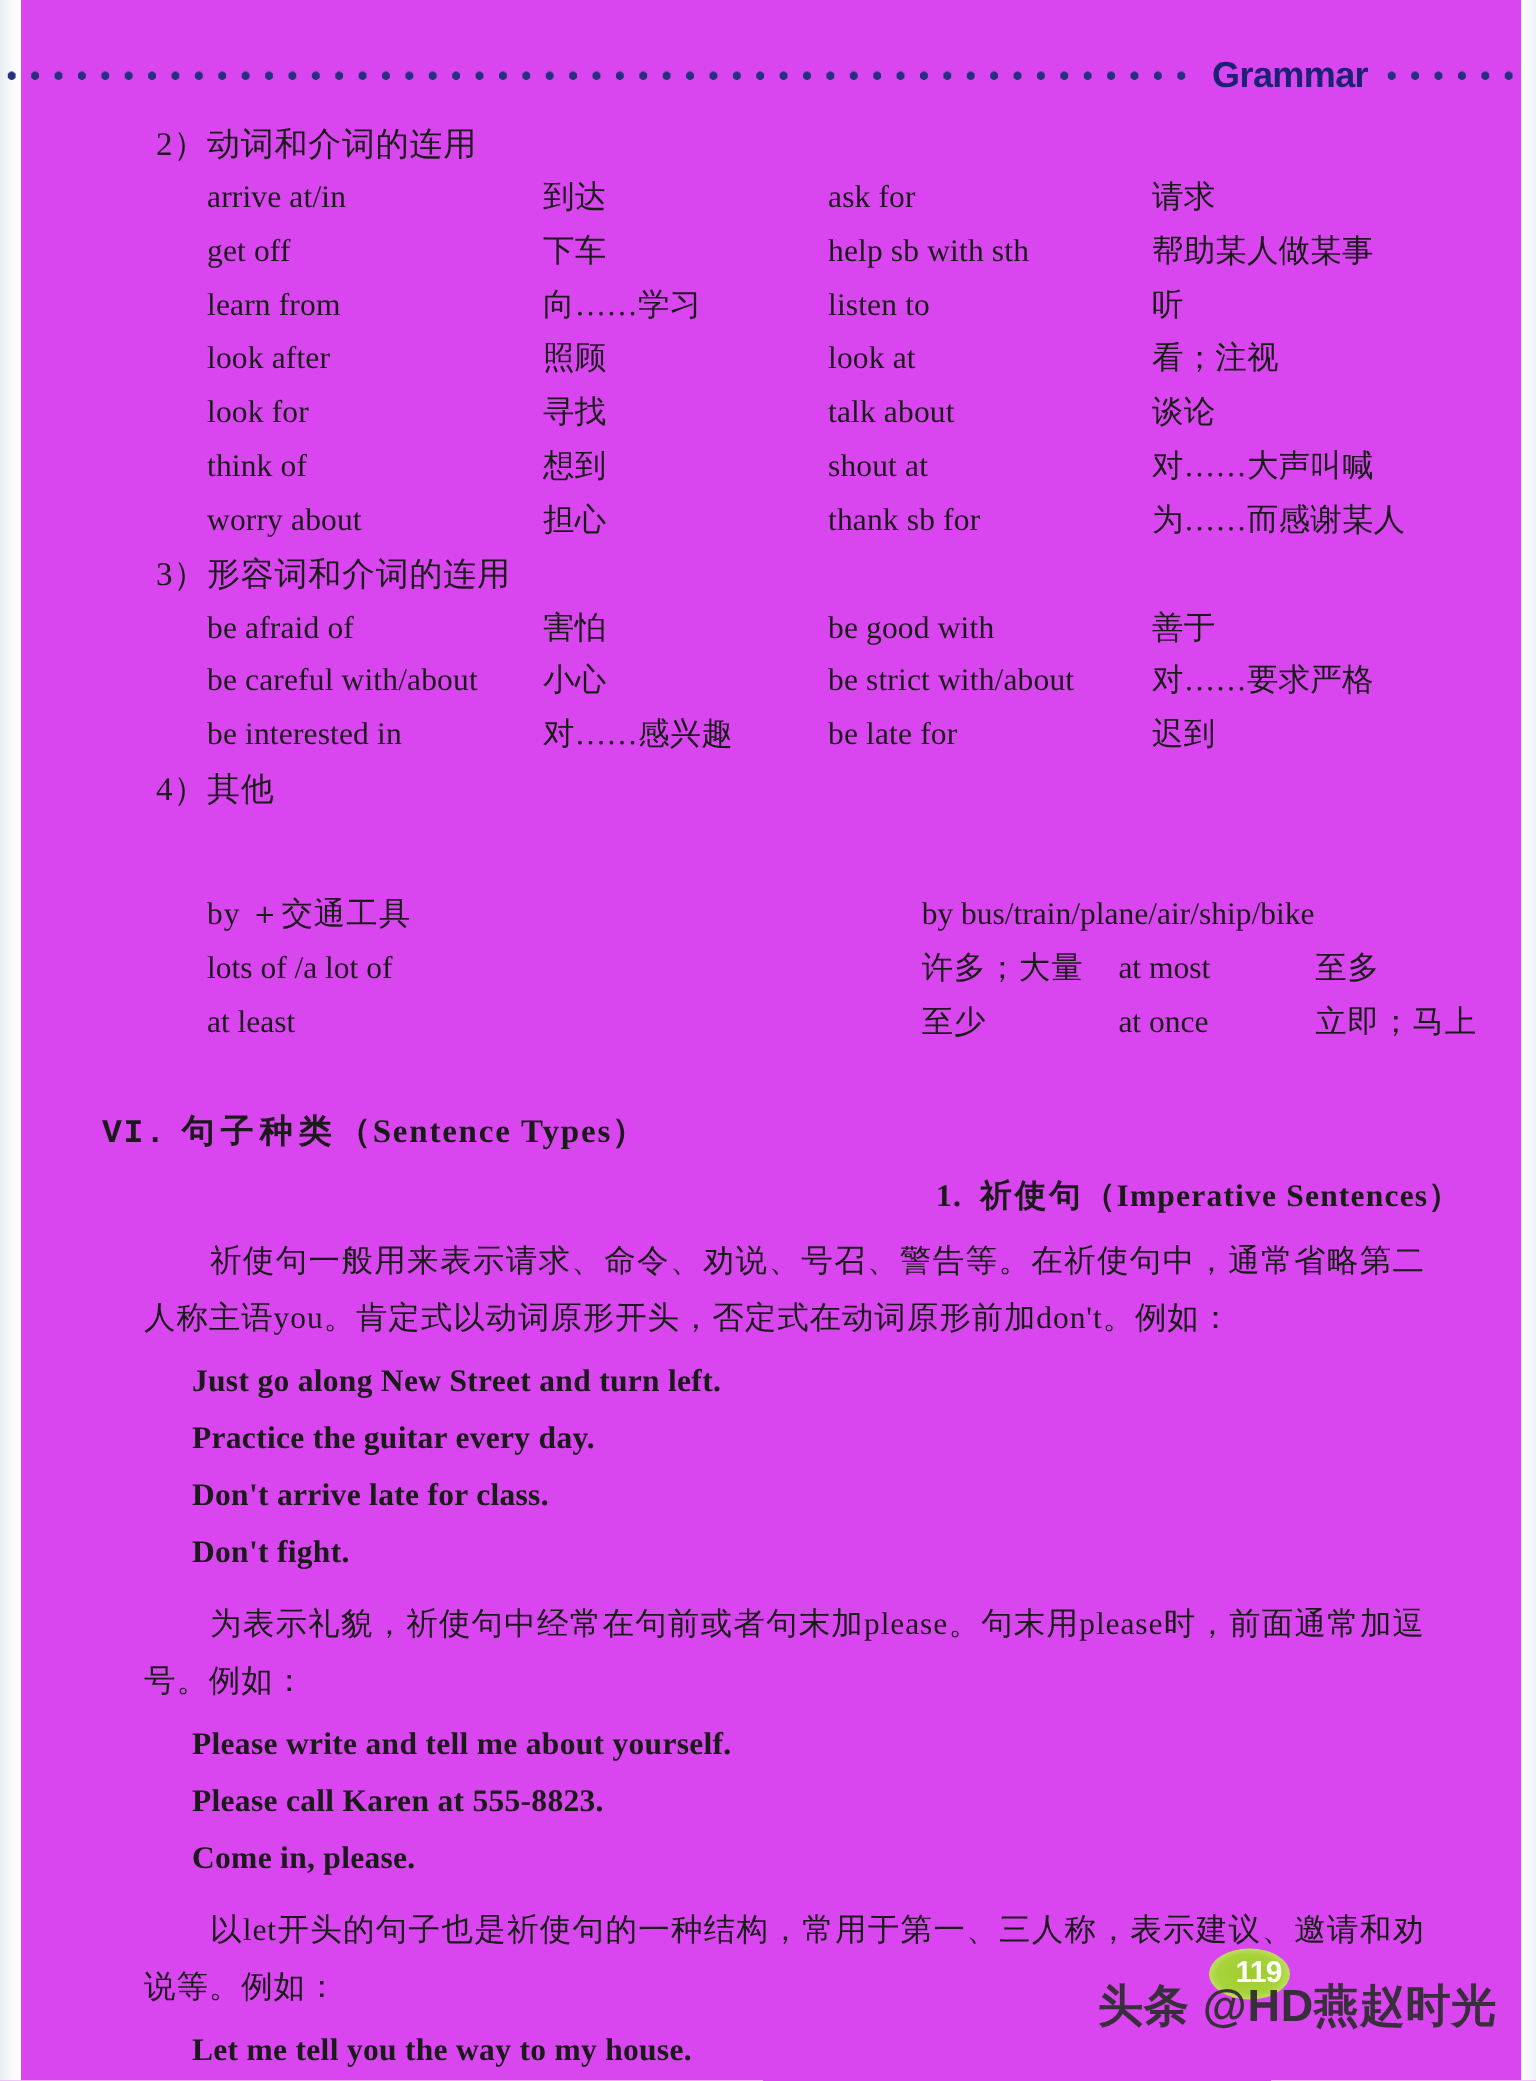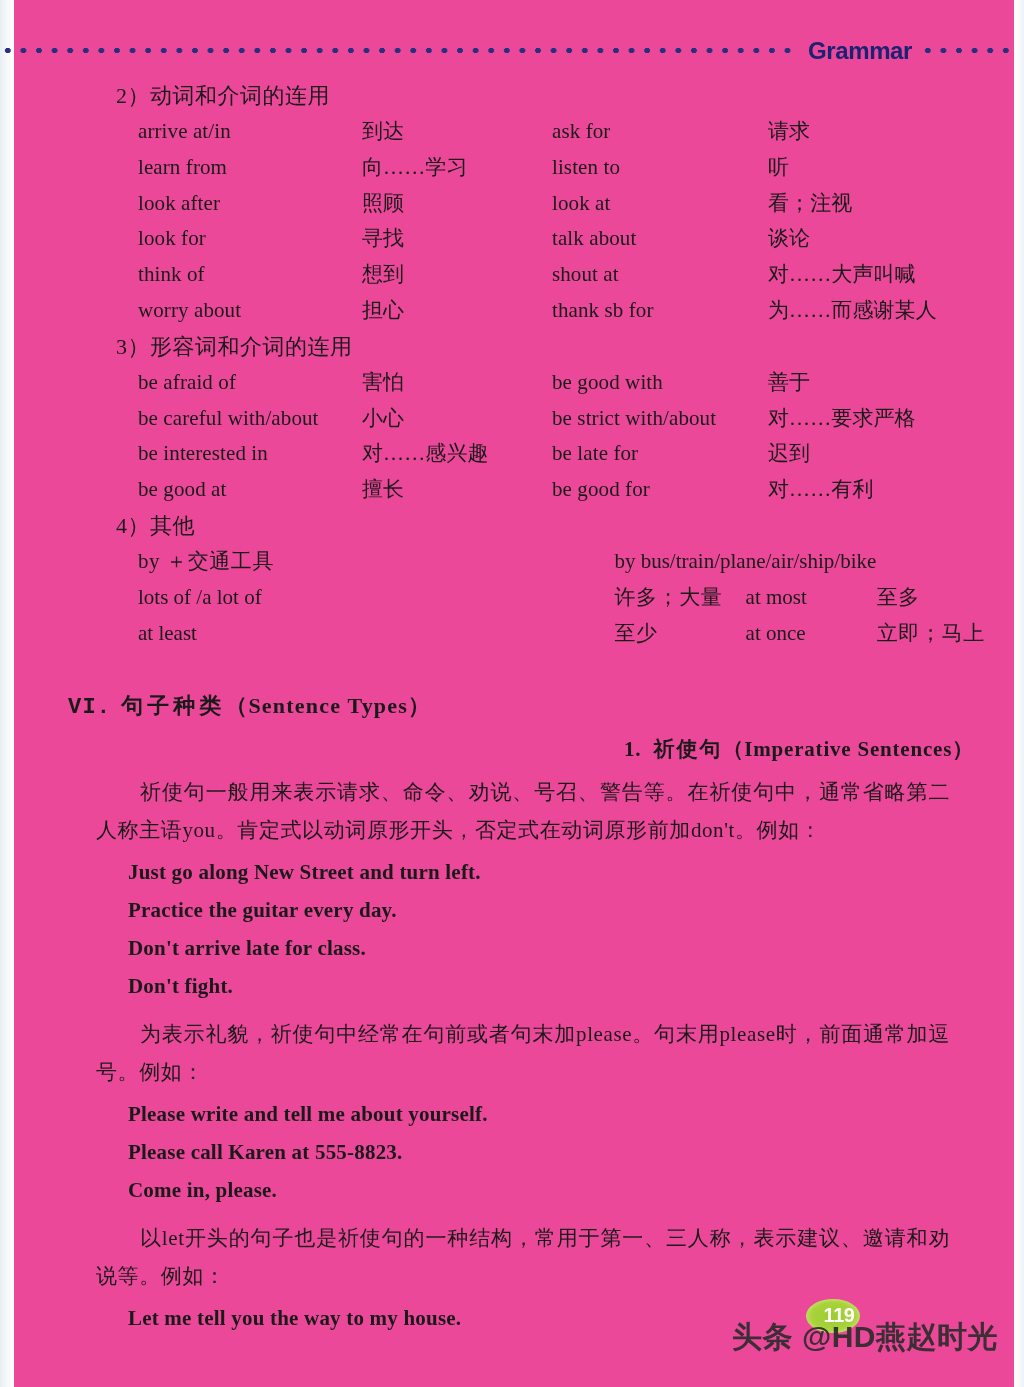--- a/index.html
+++ b/index.html
@@ -13,21 +13,21 @@
     position: relative;
     font-family: "Liberation Serif", "DejaVu Serif", serif;
     color: #1a1a1a;
     overflow: hidden;
   }
 
   
   .page {
     position: absolute;
     inset: 0;
-    background: #ec4899;
+    background: #d946ef;
   }
   .page-edge-left {
     position: absolute;
     left: 0; top: 0; bottom: 0;
     width: 14px;
     background: linear-gradient(to right, #e9eef3 0%, #f7f9fb 55%, #ffffff 100%);
   }
   .page-edge-right {
     position: absolute;
     right: 0; top: 0; bottom: 0;
@@ -80,21 +80,21 @@
   .content {
     position: absolute;
     left: 60px;
     right: 50px;
     top: 78px;
   }
 
   .sub-head {
     font-size: 22px;
     line-height: 36px;
-    margin-left: 56px;
+    margin-left: 44px;
     letter-spacing: 0.5px;
     white-space: nowrap;
   }
 
   .phrase-table {
     margin-left: 78px;
     border-collapse: collapse;
     table-layout: fixed;
     width: 870px;
   }
@@ -107,21 +107,21 @@
     letter-spacing: 0.1px;
     margin-top: 45px;
   }
   .col-en  { width: 224px; }
   .col-cn  { width: 190px; }
   .col-en2 { width: 216px; }
   .col-cn2 { width: 240px; }
   .cn { letter-spacing: 0.6px; }
 
   
-  .others-table { margin-left: 78px; border-collapse: collapse; table-layout: fixed; width: 870px; }
+  .others-table { margin-left: 78px; border-collapse: collapse; table-layout: fixed; width: 870px; margin-top: 48px; }
   .others-table td {
     font-size: 21px;
     line-height: 35.8px;
     padding: 0;
     vertical-align: baseline;
     white-space: nowrap;
   }
   .o-col1 { width: 230px; }
   .o-col2 { width: 190px; }
   .o-col3 { width: 216px; }
@@ -237,20 +237,26 @@
     </div>
     <table class="phrase-table">
       <tbody>
         <tr>
           <td class="col-en">arrive at/in</td>
           <td class="col-cn cn">到达</td>
           <td class="col-en2">ask for</td>
           <td class="col-cn2 cn">请求</td>
         </tr>
         <tr>
+          <td class="col-en">get off</td>
+          <td class="col-cn cn">下车</td>
+          <td class="col-en2">help sb with sth</td>
+          <td class="col-cn2 cn">帮助某人做某事</td>
+        </tr>
+        <tr>
           <td class="col-en">learn from</td>
           <td class="col-cn cn">向……学习</td>
           <td class="col-en2">listen to</td>
           <td class="col-cn2 cn">听</td>
         </tr>
         <tr>
           <td class="col-en">look after</td>
           <td class="col-cn cn">照顾</td>
           <td class="col-en2">look at</td>
           <td class="col-cn2 cn">看；注视</td>
@@ -291,26 +297,20 @@
           <td class="col-en">be careful with/about</td>
           <td class="col-cn cn">小心</td>
           <td class="col-en2">be strict with/about</td>
           <td class="col-cn2 cn">对……要求严格</td>
         </tr>
         <tr>
           <td class="col-en">be interested in</td>
           <td class="col-cn cn">对……感兴趣</td>
           <td class="col-en2">be late for</td>
           <td class="col-cn2 cn">迟到</td>
-        </tr>
-        <tr>
-          <td class="col-en">be good at</td>
-          <td class="col-cn cn">擅长</td>
-          <td class="col-en2">be good for</td>
-          <td class="col-cn2 cn">对……有利</td>
         </tr>
       </tbody>
     </table>
 
     <div class="sub-head">
       <span>4）</span><span>其他</span>
     </div>
     <table class="others-table">
       <tbody>
         <tr>

